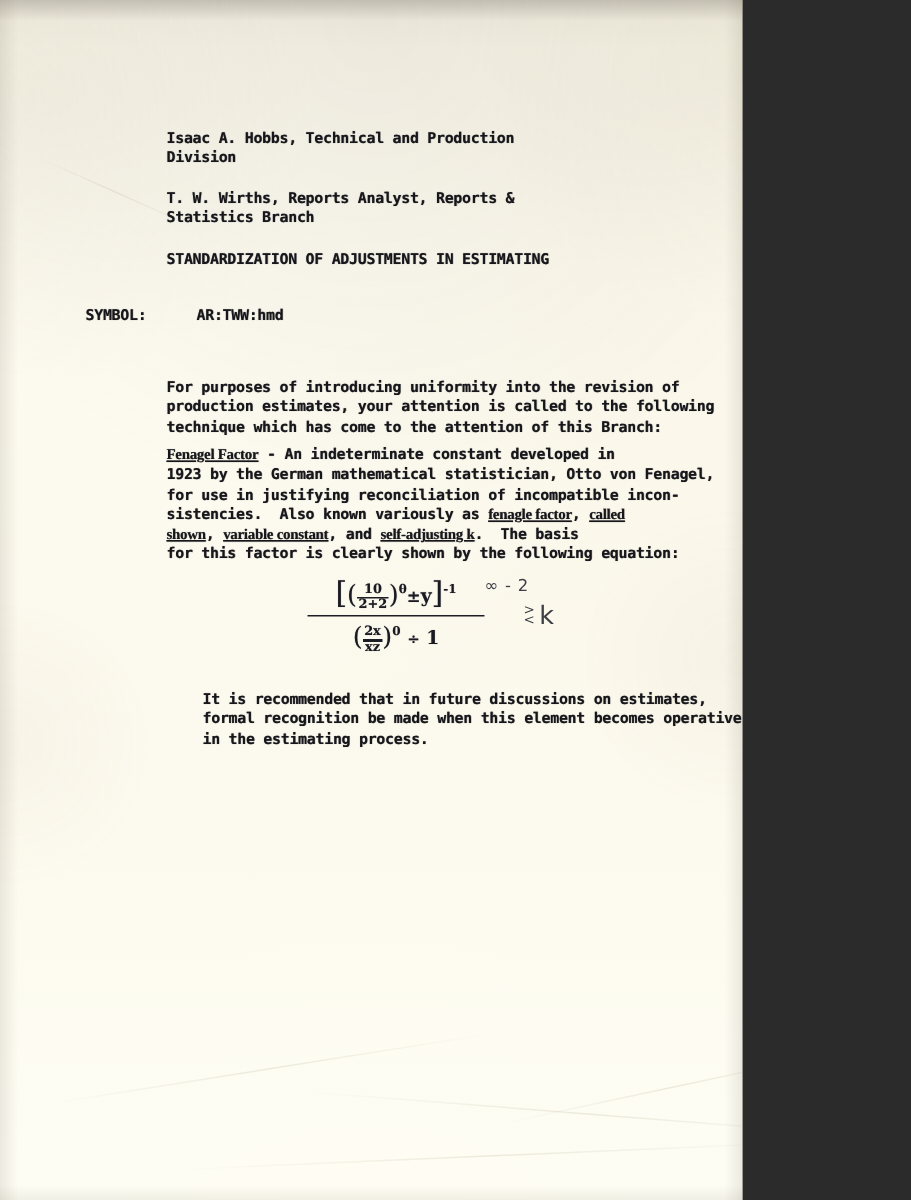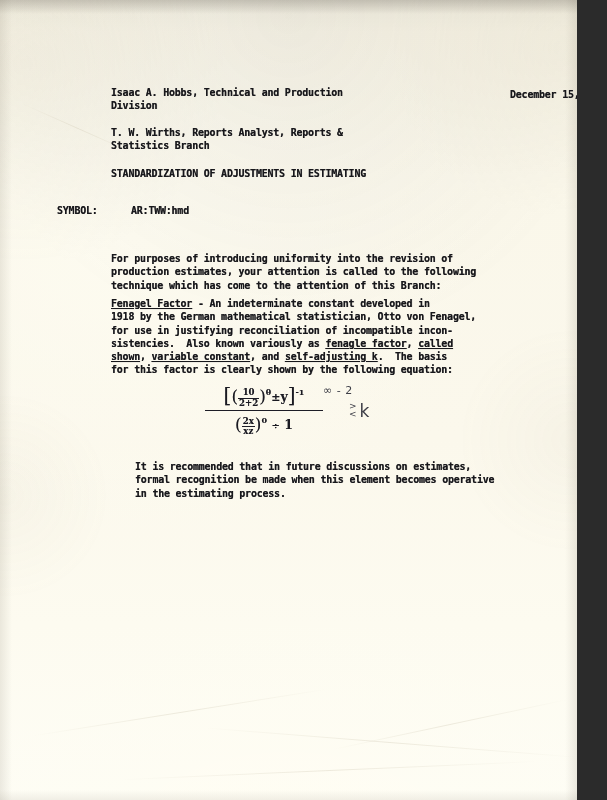--- a/index.html
+++ b/index.html
@@ -2,21 +2,21 @@
 <html><head>
 <meta charset="utf-8">
 <style>
   html, body {
     margin: 0;
     padding: 0;
     background: #2b2b2b;
   }
   .page {
     position: relative;
-    width: 577px;
+    width: 495px;
     height: 800px;
     overflow: hidden;
     background:
       radial-gradient(ellipse 120% 70% at 50% 115%, #fffdf2 0%, rgba(255,253,242,0) 60%),
       radial-gradient(ellipse 90% 55% at 22% 30%, #fdfbf0 0%, rgba(253,251,240,0) 70%),
       linear-gradient(180deg, #efebdc 0%, #f7f3e4 4%, #faf7ea 22%, #fbf8ec 55%, #fdfbf0 78%, #fefdf5 100%);
     font-family: "DejaVu Sans Mono", "Liberation Mono", monospace;
     color: #1a1a1d;
   }
 
@@ -68,20 +68,21 @@
     white-space: pre;
     text-shadow:
       0 0 .6px rgba(25,25,30,.55),
       .35px .2px .4px rgba(40,38,45,.30);
   }
 
   u.ul {
     text-decoration: underline;
     text-decoration-thickness: 1px;
     text-underline-offset: 1.4px;
+    font-family: Liberation Serif, serif;
   }
 
   
   #addressee-block { left: 111px; top: 86px;  }
   #date-line       { left: 484px; top: 88px; padding-left: 26px;  }
   #attn-block      { left: 111px; top: 126px; }
   #subject-line    { left: 111px; top: 167px; }
   #symbol-label    { left: 57px;  top: 204px; }
   #symbol-value    { left: 111px; top: 204px; margin-left: 20px; }
   #para-intro      { left: 111px; top: 252px; }
@@ -222,21 +223,21 @@
 
   <div class="tw" id="symbol-label">SYMBOL:</div>
 
   <div class="tw" id="symbol-value">AR:TWW:hmd</div>
 
   <div class="tw" id="para-intro">For purposes of introducing uniformity into the revision of
 production estimates, your attention is called to the following
 technique which has come to the attention of this Branch:</div>
 
   <div class="tw" id="para-body"><u class="ul">Fenagel Factor</u><span> - An indeterminate constant developed in</span>
-<span>1918 by the German mathematical statistician, Otto von Fenagel,</span>
+<span>1923 by the German mathematical statistician, Otto von Fenagel,</span>
 <span>for use in justifying reconciliation of incompatible incon-</span>
 <span>sistencies.  Also known variously as </span><u class="ul">fenagle factor</u><span>, </span><u class="ul">called</u>
 <u class="ul">shown</u><span>, </span><u class="ul">variable constant</u><span>, and </span><u class="ul">self-adjusting k</u><span>.  The basis</span>
 <span>for this factor is clearly shown by the following equation:</span></div>
 
   <div id="equation">
 
     <div class="frac">
 
       <div class="num"><span class="bracket">[</span><span class="paren">(</span><span class="inner-frac">

